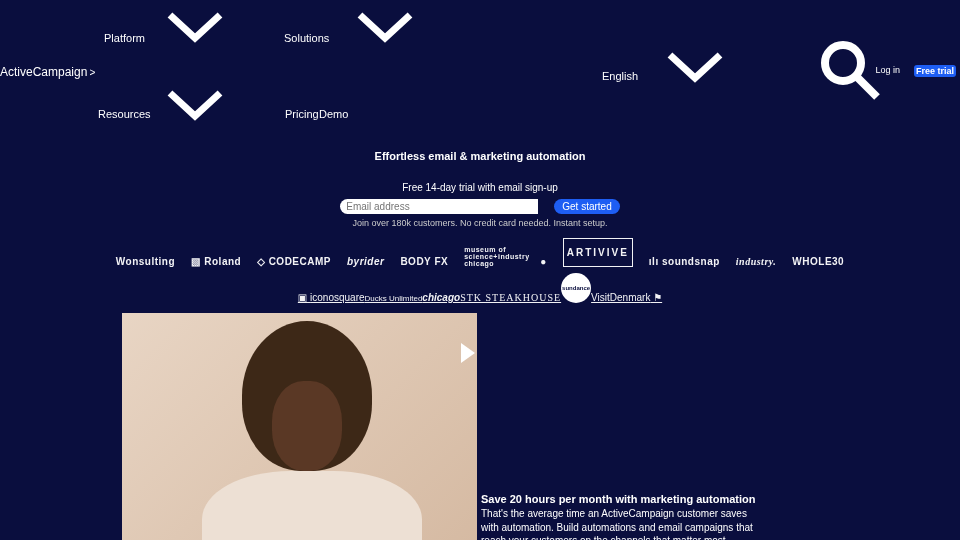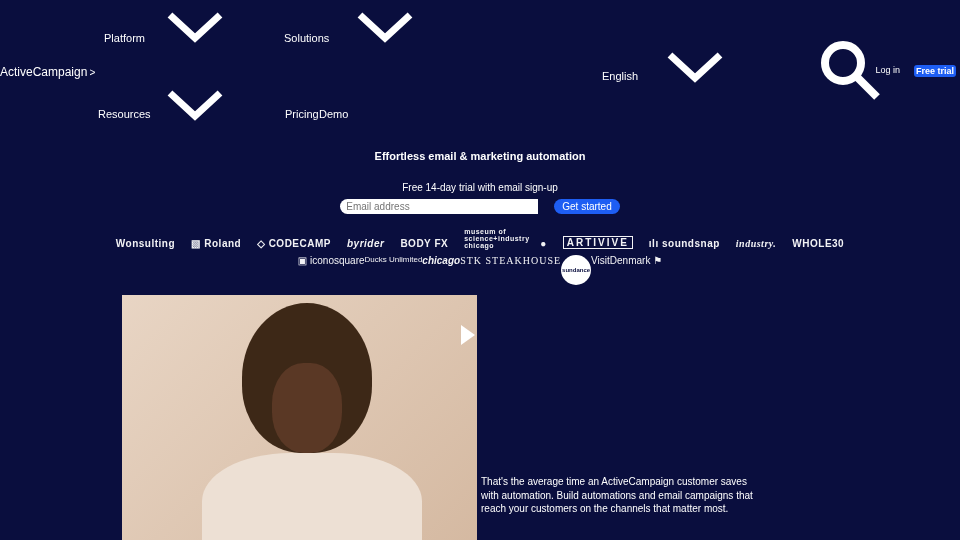--- a/index.html
+++ b/index.html
@@ -25,21 +25,21 @@
 .freetrial { background: #1e5ef3; color: #fff; padding: 1px 2px; border-radius: 3px; font-weight: bold; }
 .hero { text-align: center; padding: 10px 20px 0; }
 .hero-title { font-size: 11px; font-weight: 600; margin-bottom: 20px; }
 .hero-sub { font-size: 10px; margin-bottom: 2px; }
 .hero-trial { font-size: 10px; margin-bottom: 6px; }
 .email-form { display: flex; justify-content: center; gap: 16px; margin-bottom: 4px; }
 .email-input { width: 198px; padding: 2px 6px; border-radius: 10px 0 0 10px; border: none; font-size: 10px; }
 .get-started { background: #1e5ef3; color: #fff; border: none; padding: 2px 8px; border-radius: 10px; font-size: 10px; cursor: pointer; }
 .signup-note { font-size: 9px; color: #ccc; }
 .logos-row { display: flex; justify-content: center; gap: 16px; padding: 10px 20px 2px; font-size: 10px; font-weight: 600; letter-spacing: 0.5px; align-items: flex-end; }
-.logos-row2 { display: flex; justify-content: center; padding: 4px 20px 10px; font-size: 10px; align-items: flex-start; }
+.logos-row2 { display: flex; justify-content: center; padding: 4px 20px 10px; font-size: 10px; align-items: flex-end; text-decoration: underline; }
 .logo-chip { color: #fff; opacity: 0.95; }
 .feature { display: flex; gap: 0; padding: 0 0 0 122px; }
 .feature-img { width: 355px; height: 270px; background: linear-gradient(135deg, #e8d5c4 0%, #d4b8a0 100%); position: relative; overflow: hidden; }
 .feature-text { padding: 180px 40px 0 4px; max-width: 320px; }
 .feature-title { font-size: 11px; font-weight: 600; margin-bottom: 2px; }
 .feature-desc { font-size: 10px; line-height: 1.35; margin-bottom: 20px; }
 .play-triangle { position: absolute; right: 2px; top: 30px; width: 0; height: 0; border-left: 14px solid #fff; border-top: 10px solid transparent; border-bottom: 10px solid transparent; }
 .person { position: absolute; left: 80px; top: 8px; width: 240px; height: 260px; }
 .head { width: 130px; height: 150px; background: #3d2817; border-radius: 50% 50% 45% 45%; position: absolute; left: 40px; top: 0; }
 .face { width: 70px; height: 90px; background: #5a3825; border-radius: 45%; position: absolute; left: 70px; top: 60px; }
@@ -110,31 +110,32 @@
   </div>
 </div>
 
 <div class="hero">
   <div class="hero-title">Effortless email &amp; marketing automation</div>
   <div class="hero-trial">Free 14-day trial with email sign-up</div>
   <div class="email-form">
     <input class="email-input" placeholder="Email address" style="">
     <button class="get-started">Get started</button>
   </div>
+  <div class="signup-note">Join over 180k customers. No credit card needed. Instant setup.</div>
 </div>
 
 <div class="logos-row">
   <span class="logo-chip">Wonsulting</span>
   <span class="logo-chip">▧ <span>Roland</span></span>
   <span class="logo-chip">◇ <span>CODECAMP</span></span>
   <span class="logo-chip" style="font-style:italic">byrider</span>
   <span class="logo-chip">BODY FX</span>
   <span class="logo-chip" style="font-size:7px;line-height:1;max-width:60px;display:inline-block">museum of science+industry chicago</span>
   <span class="logo-chip">●</span>
-  <span class="logo-chip" style="border:1px solid #fff;padding:0 3px;letter-spacing:2px">ARTIVIVE</span>
+  <span class="logo-chip" style="border:1px solid #fff;padding:8px 3px;letter-spacing:2px">ARTIVIVE</span>
   <span class="logo-chip">ılı <span>soundsnap</span></span>
   <span class="logo-chip" style="font-family:serif;font-style:italic">industry.</span>
   <span class="logo-chip">WHOLE30</span>
 </div>
 
 <div class="logos-row2">
   <span class="logo-chip">▣ <span>iconosquare</span></span>
   <span class="logo-chip" style="font-size:8px">Ducks Unlimited</span>
   <span class="logo-chip" style="font-weight:bold;font-style:italic">chicago</span>
   <span class="logo-chip" style="font-family:serif;letter-spacing:1px">STK STEAKHOUSE</span>
@@ -145,16 +146,17 @@
 <div class="feature">
   <div class="feature-img">
     <div class="person">
       <div class="sweater"></div>
       <div class="head"></div>
       <div class="face"></div>
     </div>
     <div class="play-triangle"></div>
   </div>
   <div class="feature-text">
+    <div class="feature-title">Save 20 hours per month with marketing automation</div>
     <div class="feature-desc">That's the average time an ActiveCampaign customer saves with automation. Build automations and email campaigns that reach your customers on the channels that matter most.</div>
 
   </div>
 </div>
 
 </body></html>

